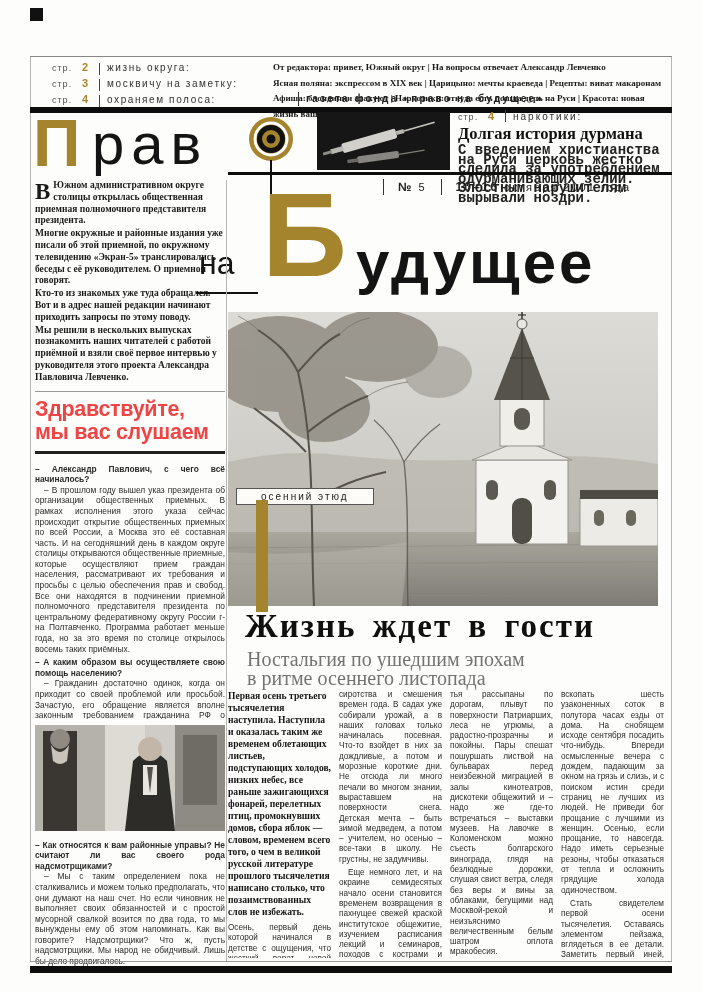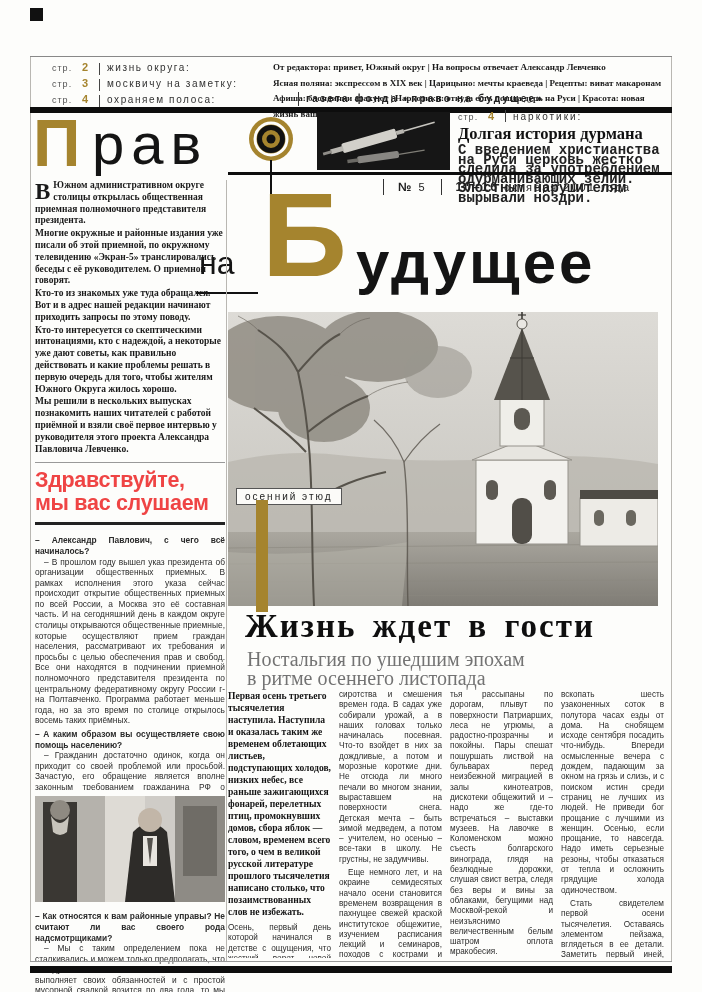--- a/index.html
+++ b/index.html
@@ -63,21 +63,21 @@
   .qa{font-size:8.4px;line-height:10.6px;color:#2b2b2b;text-align:justify;}
   .qa p{margin:0;}
   .qa .q{font-weight:bold;margin-top:3px;}
   .qa .a{text-indent:9px;}
   #interview-photo{margin:6px 0;width:190px;height:106px;display:block;}
   #qa-top{height:258px;overflow:hidden;}
   #qa-bottom{height:146px;overflow:hidden;}
   
   #church-photo{left:228px;top:312px;width:430px;height:294px;display:block;}
   #photo-caption{left:236px;top:488px;background:#fcfbf8;border:1px solid #555;
-                 padding:2px 8px;font-size:10px;letter-spacing:2px;color:#222;}
+                 padding:2px 24px;font-size:10px;letter-spacing:2px;color:#222;}
   #gold-bar{left:256px;top:500px;width:12px;height:112px;background:#a5842e;}
   #art-headline{left:245px;top:608px;font-family:"Liberation Serif",serif;font-weight:bold;
                 font-size:33px;letter-spacing:2px;word-spacing:6px;color:#0f0f0f;}
   #art-subtitle{left:247px;top:650px;font-family:"Liberation Serif",serif;font-size:20px;
                 line-height:19px;color:#737373;}
   #art-cols{left:228px;top:690px;width:436px;height:268px;display:flex;gap:8px;}
   .col{width:103px;height:268px;overflow:hidden;font-size:8.2px;line-height:10.3px;
        text-align:justify;color:#2b2b2b;}
   .col p{margin:0 0 3px 0;text-indent:9px;}
   .col p.flush{text-indent:0;}
@@ -184,21 +184,20 @@
       <span>октября 2001 года</span>
     </div>
   </div>
 
   <div class="abs hairline" id="left-divider"></div>
   <div class="abs" id="left-col">
     <div class="intro">
       <p><span class="dropcap">В</span><span>Южном административном округе столицы открылась общественная приемная полномочного представителя президента.</span></p>
       <p>Многие окружные и районные издания уже писали об этой приемной, по окружному телевидению «Экран-5» транслировались беседы с её руководителем. О приемной говорят.</p>
       <p>Кто-то из знакомых уже туда обращался. Вот и в адрес нашей редакции начинают приходить запросы по этому поводу.</p>
-      <p>Кто-то интересуется со скептическими интонациями, кто с надеждой, а некоторые уже дают советы, как правильно действовать и какие проблемы решать в первую очередь для того, чтобы жителям Южного Округа жилось хорошо.</p>
       <p>Мы решили в нескольких выпусках познакомить наших читателей с работой приёмной и взяли своё первое интервью у руководителя этого проекта Александра Павловича Левченко.</p>
     </div>
     <div id="iv-head-rule-top"></div>
     <div id="iv-headline">
       <div>Здравствуйте,</div>
       <div>мы вас слушаем</div>
     </div>
     <div id="iv-head-rule-bot"></div>
     <div class="qa" id="qa-top">
       <p class="q">– Александр Павлович, с чего всё начиналось?</p>

